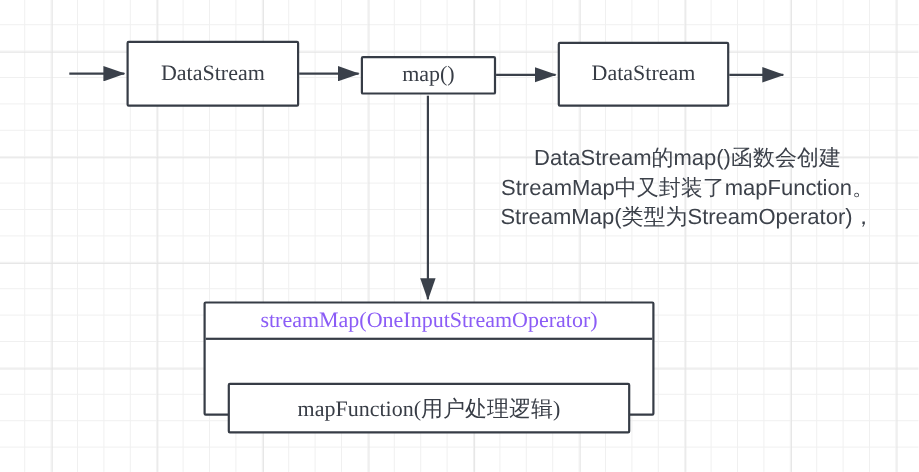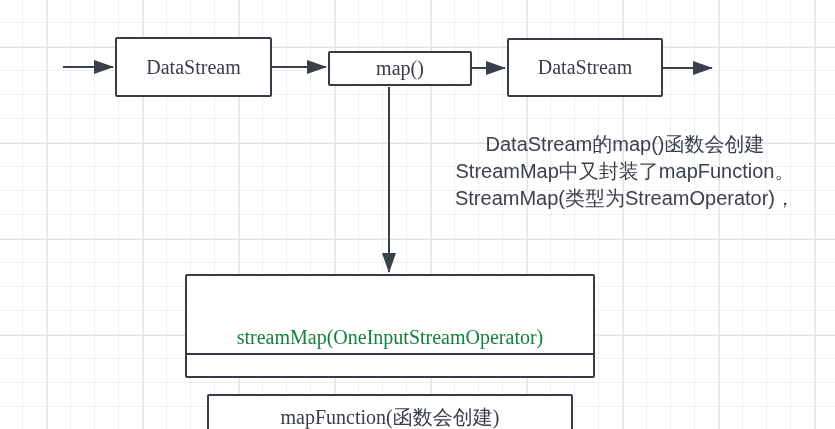--- a/index.html
+++ b/index.html
@@ -32,37 +32,36 @@
     border-radius: 2px;
     display: flex;
     align-items: center;
     justify-content: center;
     color: #383d46;
     font-size: 20px;
     white-space: nowrap;
     font-family: Liberation Serif, serif;
   }
   .node-ds1   { left: 115px; top: 37px; width: 157px; height: 60px; }
-  .node-map   { left: 328px; top: 51px; width: 144px; height: 35px; }
+  .node-map   { left: 328px; top: 51px; width: 123px; height: 35px; }
   .node-ds2   { left: 507px; top: 38px; width: 156px; height: 59px; }
   .node-group {
     left: 185px; top: 274px; width: 410px; height: 104px;
     display: block;
   }
   .group-header {
     box-sizing: border-box;
     height: 33px;
     border-bottom: 2px solid #363c46;
     display: flex;
     align-items: center;
     justify-content: center;
     font-size: 20px;
-    color: #15803d;
+    color: #8b5cf6;
     white-space: nowrap;
-    margin-top: 46px;
   }
   .node-inner {
     left: 20px; top: 39px; width: 366px; height: 46px;
   }
   .group-body {
     position: relative;
     height: 67px;
   }
   .annotation {
     position: absolute;
@@ -110,21 +109,21 @@
   <div class="node node-ds2">
     <span>DataStream</span>
   </div>
 
   <div class="node node-group">
     <div class="group-header">
       <span>streamMap(OneInputStreamOperator)</span>
     </div>
     <div class="group-body">
       <div class="node node-inner">
-        <span>mapFunction(函数会创建)</span>
+        <span>mapFunction(用户处理逻辑)</span>
       </div>
     </div>
   </div>
 
   <div class="annotation">
     <div>DataStream的map()函数会创建</div>
     <div>StreamMap中又封装了mapFunction。</div>
     <div>StreamMap(类型为StreamOperator)，</div>
   </div>
 

